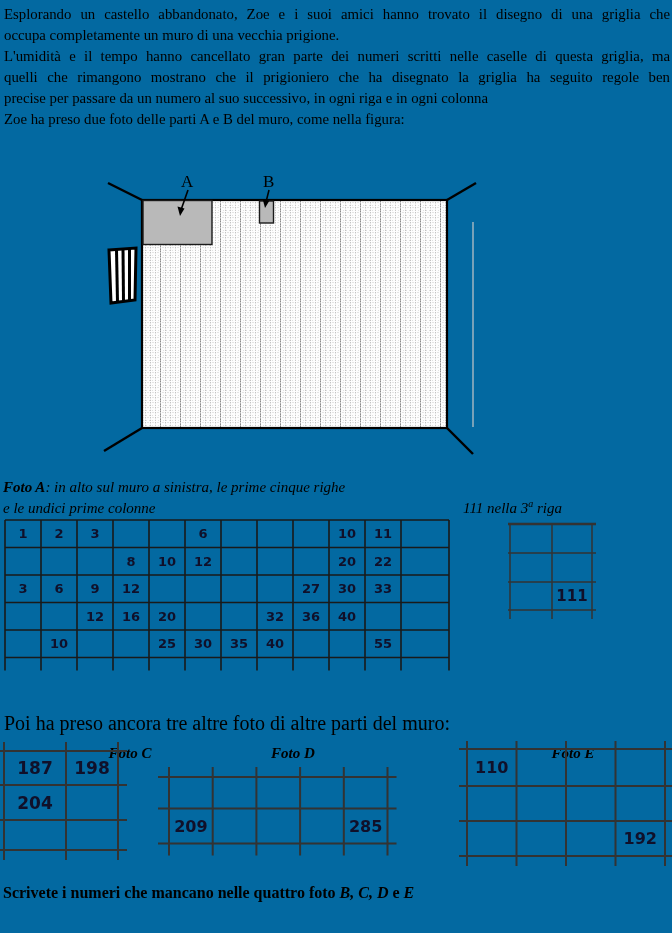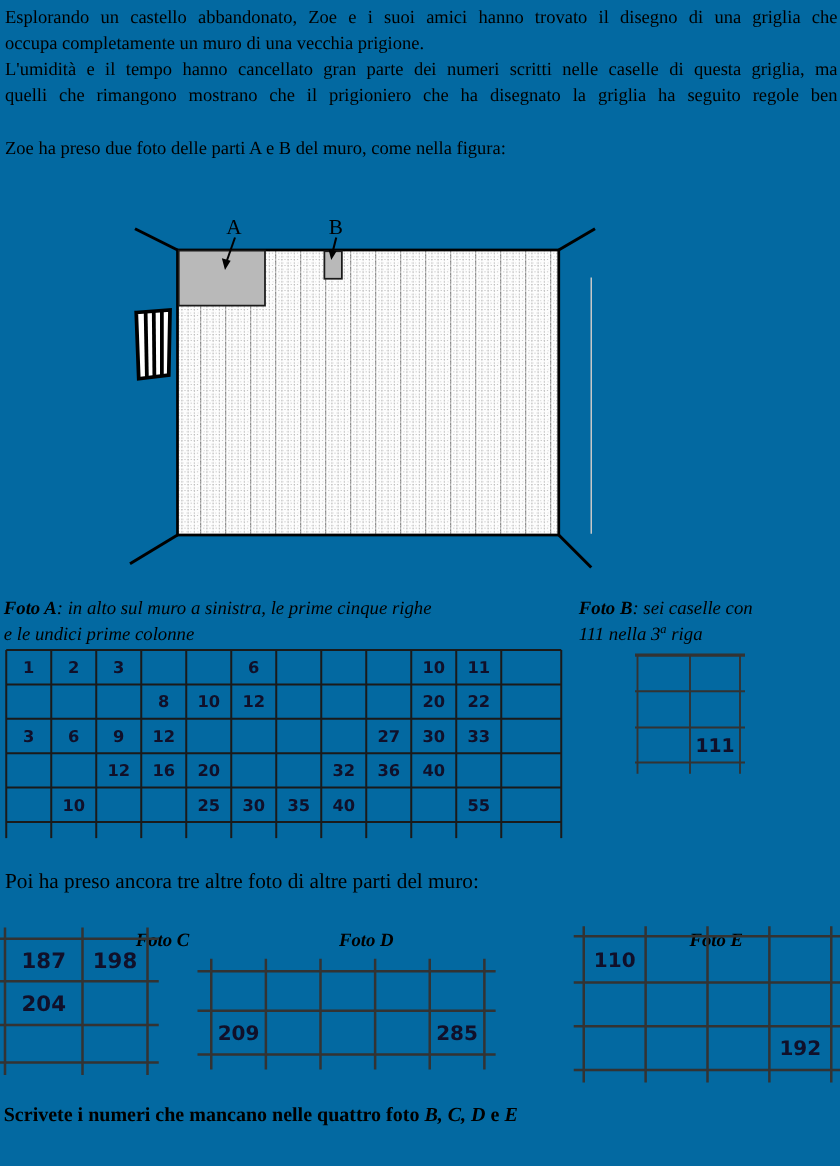--- a/index.html
+++ b/index.html
@@ -4,38 +4,39 @@
 <style>
   html,body{margin:0;padding:0;background:#fff;}
   .page{position:relative;width:672px;height:933px;background:#0369a1;overflow:hidden;
         font-family:"Liberation Serif",serif;color:#000;}
   .iline{position:absolute;left:4px;width:666px;height:21px;font-size:14.8px;
          line-height:21px;white-space:nowrap;overflow:hidden;}
   .iline.j{white-space:normal;text-align:justify;text-align-last:justify;}
   .cap{position:absolute;height:21px;font-size:15px;line-height:21px;font-style:italic;white-space:nowrap;}
   .cap b{font-weight:bold;}
   .cap sup{font-size:10px;vertical-align:super;line-height:0;}
-  .midtext{position:absolute;left:4px;top:695px;font-size:17px;white-space:nowrap;}
+  .midtext{position:absolute;left:4px;top:712px;font-size:20px;white-space:nowrap;}
   .ph-title{position:absolute;top:745px;transform:translateX(-50%);font-weight:bold;
             font-style:italic;font-size:15px;white-space:nowrap;}
   .task{position:absolute;left:3px;font-weight:bold;font-size:16px;white-space:nowrap;}
   .task i{font-style:italic;}
   .gridsvg{position:absolute;overflow:visible;}
   .cellnum{font-family:"DejaVu Sans",sans-serif;font-weight:bold;fill:#10102a;}
   .figlabel{font-family:"Liberation Serif",serif;font-size:17px;fill:#000;}
 </style>
 </head>
 <body>
 
 <div class="page">
 
   <div class="iline j" style="top:4px">Esplorando un castello abbandonato, Zoe e i suoi amici hanno trovato il disegno di una griglia che</div>
   <div class="iline" style="top:25px">occupa completamente un muro di una vecchia prigione.</div>
   <div class="iline j" style="top:46px">L'umidità e il tempo hanno cancellato gran parte dei numeri scritti nelle caselle di questa griglia, ma</div>
   <div class="iline j" style="top:67px">quelli che rimangono mostrano che il prigioniero che ha disegnato la griglia ha seguito regole ben</div>
+  <div class="iline" style="top:88px">precise per passare da un numero al suo successivo, in ogni riga e in ogni colonna</div>
   <div class="iline" style="top:109px">Zoe ha preso due foto delle parti A e B del muro, come nella figura:</div>
 
   <svg style="position:absolute;left:0;top:160px" width="500" height="300" viewBox="0 0 500 300">
     <defs>
       <pattern id="wallpat" width="20" height="5" patternUnits="userSpaceOnUse">
         <rect width="20" height="5" fill="#fdfdfd"></rect>
         <path d="M0.5 0 V5" stroke="#8a8a8a" stroke-width="1" stroke-dasharray="2 1.3" fill="none"></path>
         <path d="M5.5 0 V5 M10.5 0 V5 M15.5 0 V5" stroke="#b3b3b3" stroke-width="0.8" stroke-dasharray="1 1.4" fill="none"></path>
         <path d="M0 2.5 H20" stroke="#bdbdbd" stroke-width="0.8" stroke-dasharray="1 1.5" fill="none"></path>
         <path d="M0 0.5 H20" stroke="#cfcfcf" stroke-width="0.6" stroke-dasharray="1 2" fill="none"></path>
@@ -71,23 +72,20 @@
       <line x1="123" y1="89" x2="123.5" y2="141.5" stroke="#000" stroke-width="3"></line>
       <line x1="129.5" y1="88.5" x2="129.5" y2="141" stroke="#000" stroke-width="3"></line>
     </g>
   </svg>
 
   <div class="cap" style="left:3px;top:477px">
     <b>Foto A</b><span>: in alto sul muro a sinistra, le prime cinque righe</span>
   </div>
   <div class="cap" style="left:3px;top:498px">e le undici prime colonne</div>
 
-  <div class="cap" style="left:463px;top:477px">
-    <b>Foto B</b><span>: sei caselle con</span>
-  </div>
   <div class="cap" style="left:463px;top:498px">
     <span>111 nella 3</span><sup>a</sup><span> riga</span>
   </div>
 
   <svg class="gridsvg" style="left:0;top:515px" width="465" height="165">
       <line x1="5" x2="449" y1="5" y2="5" stroke="#1a1a1a" stroke-width="1.6"></line>
       <line x1="5" x2="449" y1="32.5" y2="32.5" stroke="#1a1a1a" stroke-width="1.6"></line>
       <line x1="5" x2="449" y1="60" y2="60" stroke="#1a1a1a" stroke-width="1.6"></line>
       <line x1="5" x2="449" y1="87.5" y2="87.5" stroke="#1a1a1a" stroke-width="1.6"></line>
       <line x1="5" x2="449" y1="115" y2="115" stroke="#1a1a1a" stroke-width="1.6"></line>

